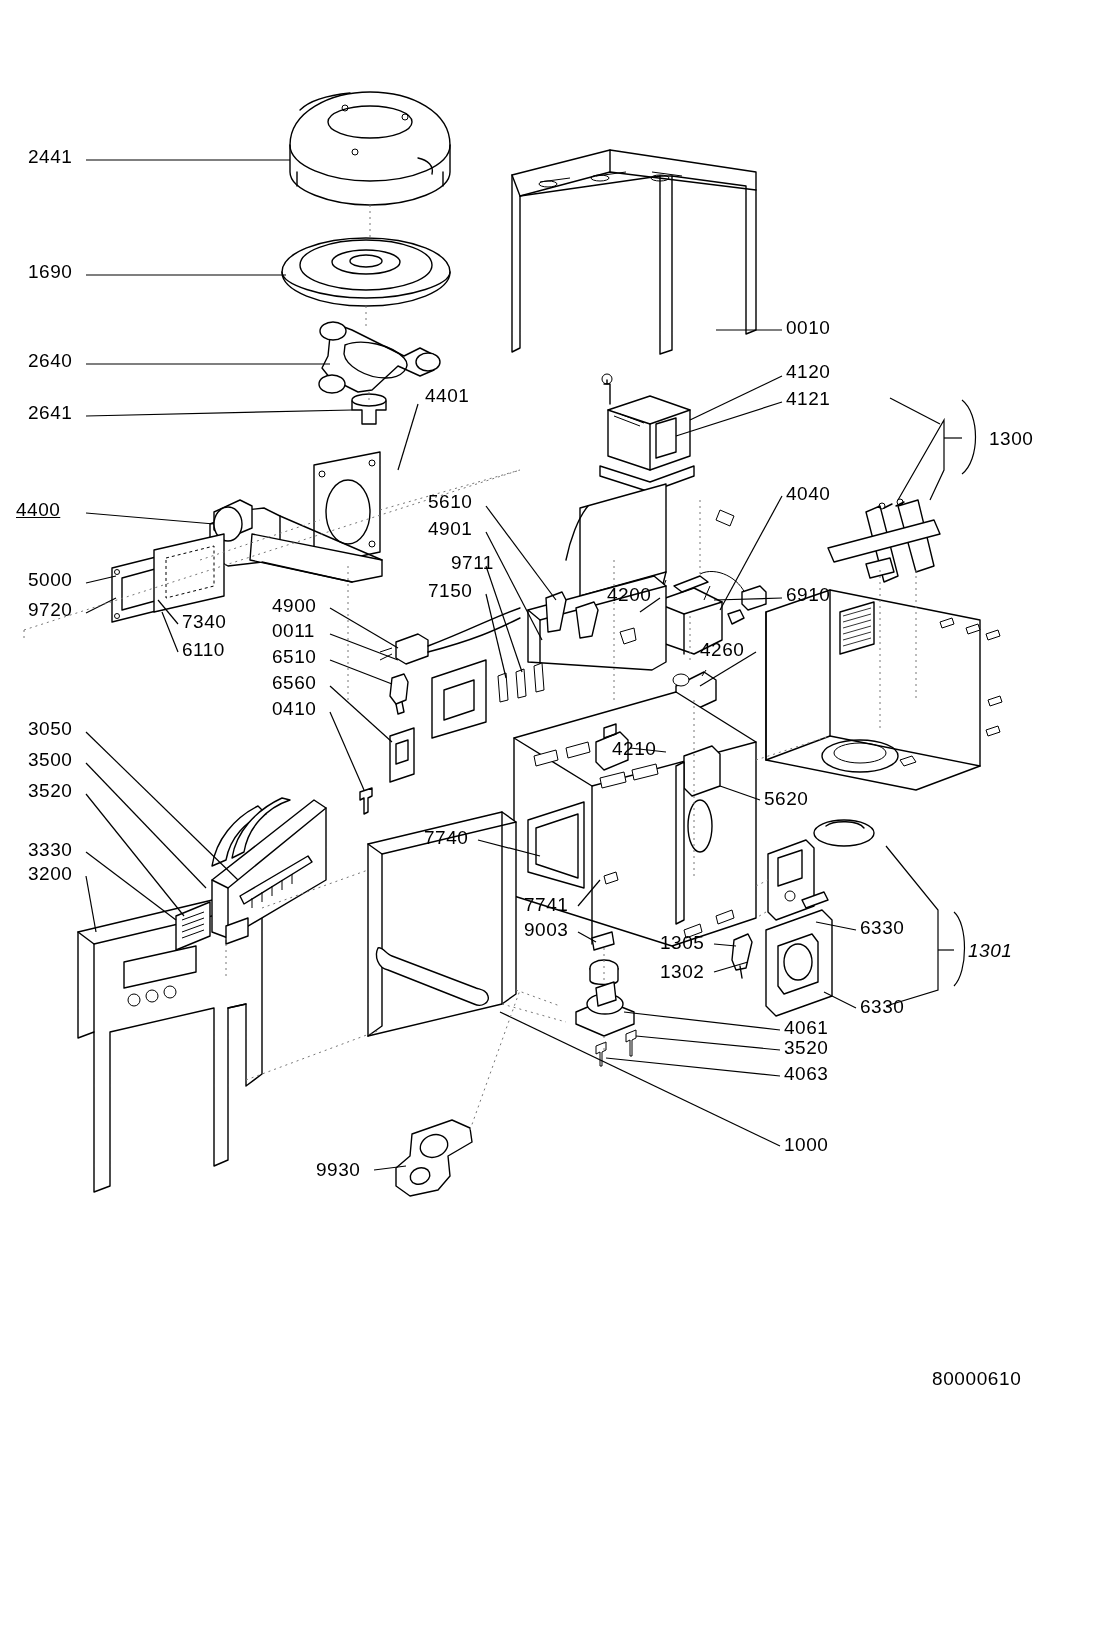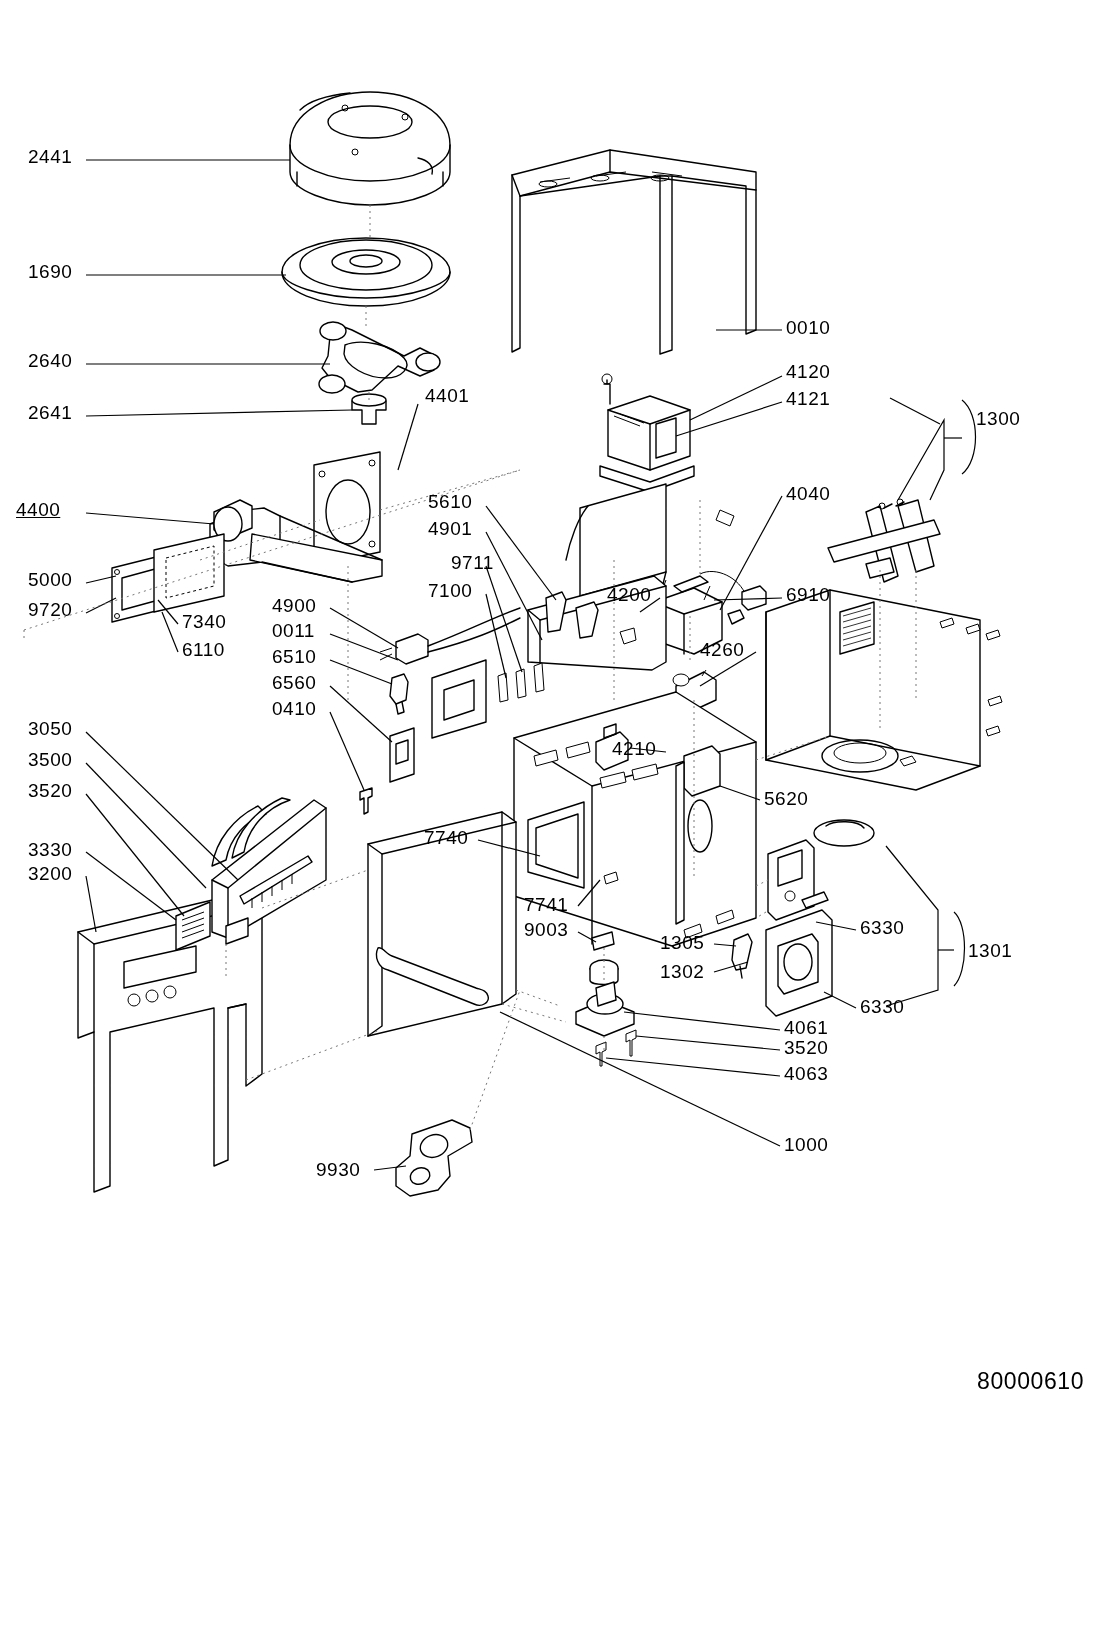--- a/index.html
+++ b/index.html
@@ -30,25 +30,24 @@
   .callout {
     position: absolute;
     font-size: 19px;
     letter-spacing: 0.5px;
     color: #000;
     white-space: nowrap;
     font-family: "Liberation Sans", sans-serif;
   }
   .doc-code {
     position: absolute;
-    font-size: 23px;
+    font-size: 19px;
     letter-spacing: 0.6px;
     color: #000;
     white-space: nowrap;
-    margin-left: 45px;
   }
 </style>
 </head>
 <body>
 
 <div id="diagram-root">
 
   <svg class="drawing" viewBox="0 0 1100 1647" xmlns="http://www.w3.org/2000/svg">
     <defs>
       <style>
@@ -426,44 +425,44 @@
   <div class="callout" style="left:182px; top:611px;">7340</div>
   <div class="callout" style="left:182px; top:639px;">6110</div>
   <div class="callout" style="left:272px; top:595px;">4900</div>
   <div class="callout" style="left:272px; top:620px;">0011</div>
   <div class="callout" style="left:272px; top:646px;">6510</div>
   <div class="callout" style="left:272px; top:672px;">6560</div>
   <div class="callout" style="left:272px; top:698px;">0410</div>
   <div class="callout" style="left:428px; top:491px;">5610</div>
   <div class="callout" style="left:428px; top:518px;">4901</div>
   <div class="callout" style="left:451px; top:552px;">9711</div>
-  <div class="callout" style="left:428px; top:580px;">7100</div>
+  <div class="callout" style="left:428px; top:580px;">7150</div>
   <div class="callout" style="left:786px; top:317px;">0010</div>
   <div class="callout" style="left:786px; top:361px;">4120</div>
   <div class="callout" style="left:786px; top:388px;">4121</div>
   <div class="callout" style="left:786px; top:584px;">6910</div>
   <div class="callout" style="left:786px; top:483px;">4040</div>
-  <div class="callout" style="left:976px; top:408px;">1300</div>
+  <div class="callout" style="left:976px; top:428px;padding-left:13px;">1300</div>
   <div class="callout" style="left:607px; top:584px;">4200</div>
   <div class="callout" style="left:700px; top:639px;text-align:right;">4260</div>
   <div class="callout" style="left:612px; top:738px;">4210</div>
   <div class="callout" style="left:764px; top:788px;">5620</div>
   <div class="callout" style="left:28px; top:718px;">3050</div>
   <div class="callout" style="left:28px; top:749px;">3500</div>
   <div class="callout" style="left:28px; top:780px;">3520</div>
   <div class="callout" style="left:28px; top:839px;">3330</div>
   <div class="callout" style="left:28px; top:863px;">3200</div>
   <div class="callout" style="left:424px; top:827px;">7740</div>
   <div class="callout" style="left:524px; top:894px;">7741</div>
   <div class="callout" style="left:524px; top:919px;">9003</div>
   <div class="callout" style="left:660px; top:932px;">1305</div>
   <div class="callout" style="left:660px; top:961px;">1302</div>
   <div class="callout" style="left:860px; top:917px;">6330</div>
   <div class="callout" style="left:860px; top:996px;">6330</div>
-  <div class="callout" style="left:968px; top:940px;">1301</div>
+  <div class="callout" style="left:968px; top:940px;font-style:italic;">1301</div>
   <div class="callout" style="left:784px; top:1017px;">4061</div>
   <div class="callout" style="left:784px; top:1037px;">3520</div>
   <div class="callout" style="left:784px; top:1063px;">4063</div>
   <div class="callout" style="left:784px; top:1134px;">1000</div>
   <div class="callout" style="left:316px; top:1159px;">9930</div>
 
   <div class="doc-code" style="left:932px; top:1368px;">80000610</div>
 
 </div>
 

